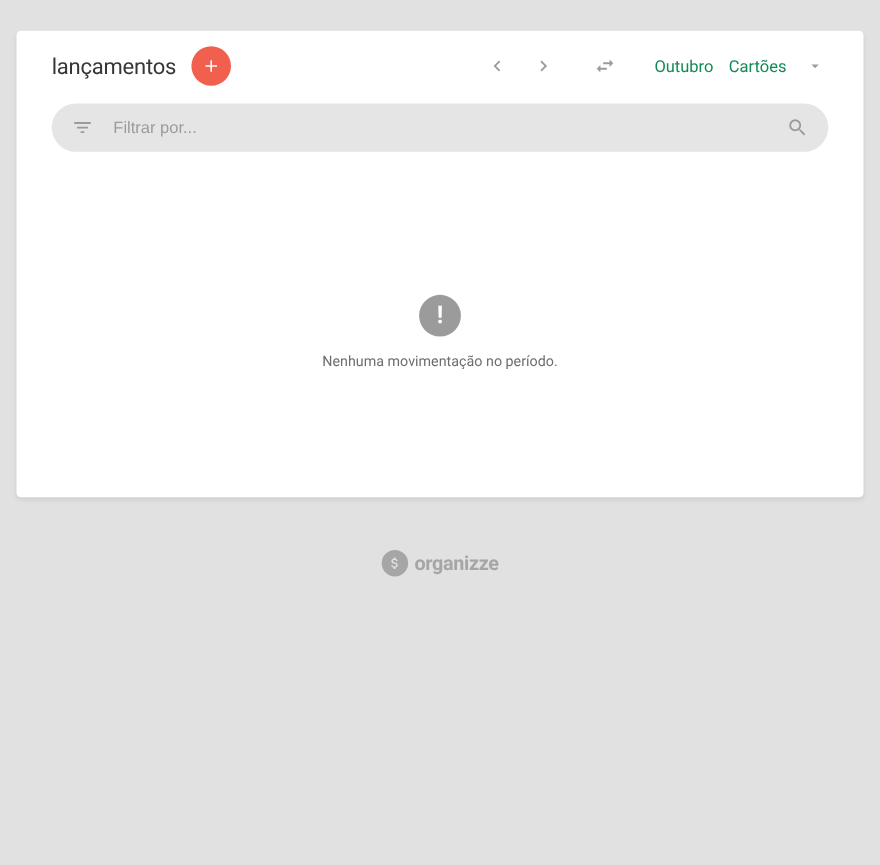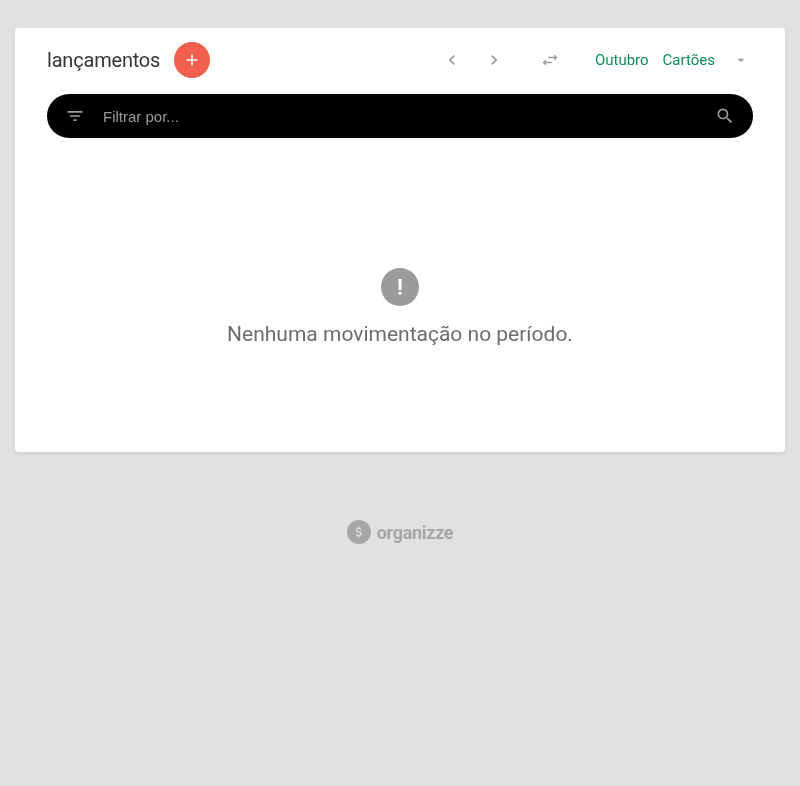--- a/index.html
+++ b/index.html
@@ -104,21 +104,21 @@
       align-items: center;
       justify-content: center;
       cursor: pointer;
       padding: 4px;
     }
     .dropdown-caret svg {
       fill: #9b9b9b;
     }
     .filter-bar {
       margin: 6px 32px 0 32px;
-      background: #000000;
+      background: #e5e5e5;
       border-radius: 24px;
       height: 44px;
       display: flex;
       align-items: center;
       padding: 0 18px;
     }
     .filter-icon {
       display: flex;
       align-items: center;
       margin-right: 18px;
@@ -158,28 +158,28 @@
       background: #9b9b9b;
       color: #fff;
       display: flex;
       align-items: center;
       justify-content: center;
       font-size: 22px;
       font-weight: 700;
       margin-bottom: 16px;
     }
     .empty-text {
-      font-size: 21px;
+      font-size: 13px;
       color: #6d6d6d;
     }
     .footer-logo {
       display: flex;
       align-items: center;
       justify-content: center;
-      margin-top: 68px;
+      margin-top: 48px;
       gap: 6px;
     }
     .footer-logo-badge {
       width: 24px;
       height: 24px;
       border-radius: 50%;
       background: #a6a6a6;
       display: flex;
       align-items: center;
       justify-content: center;

